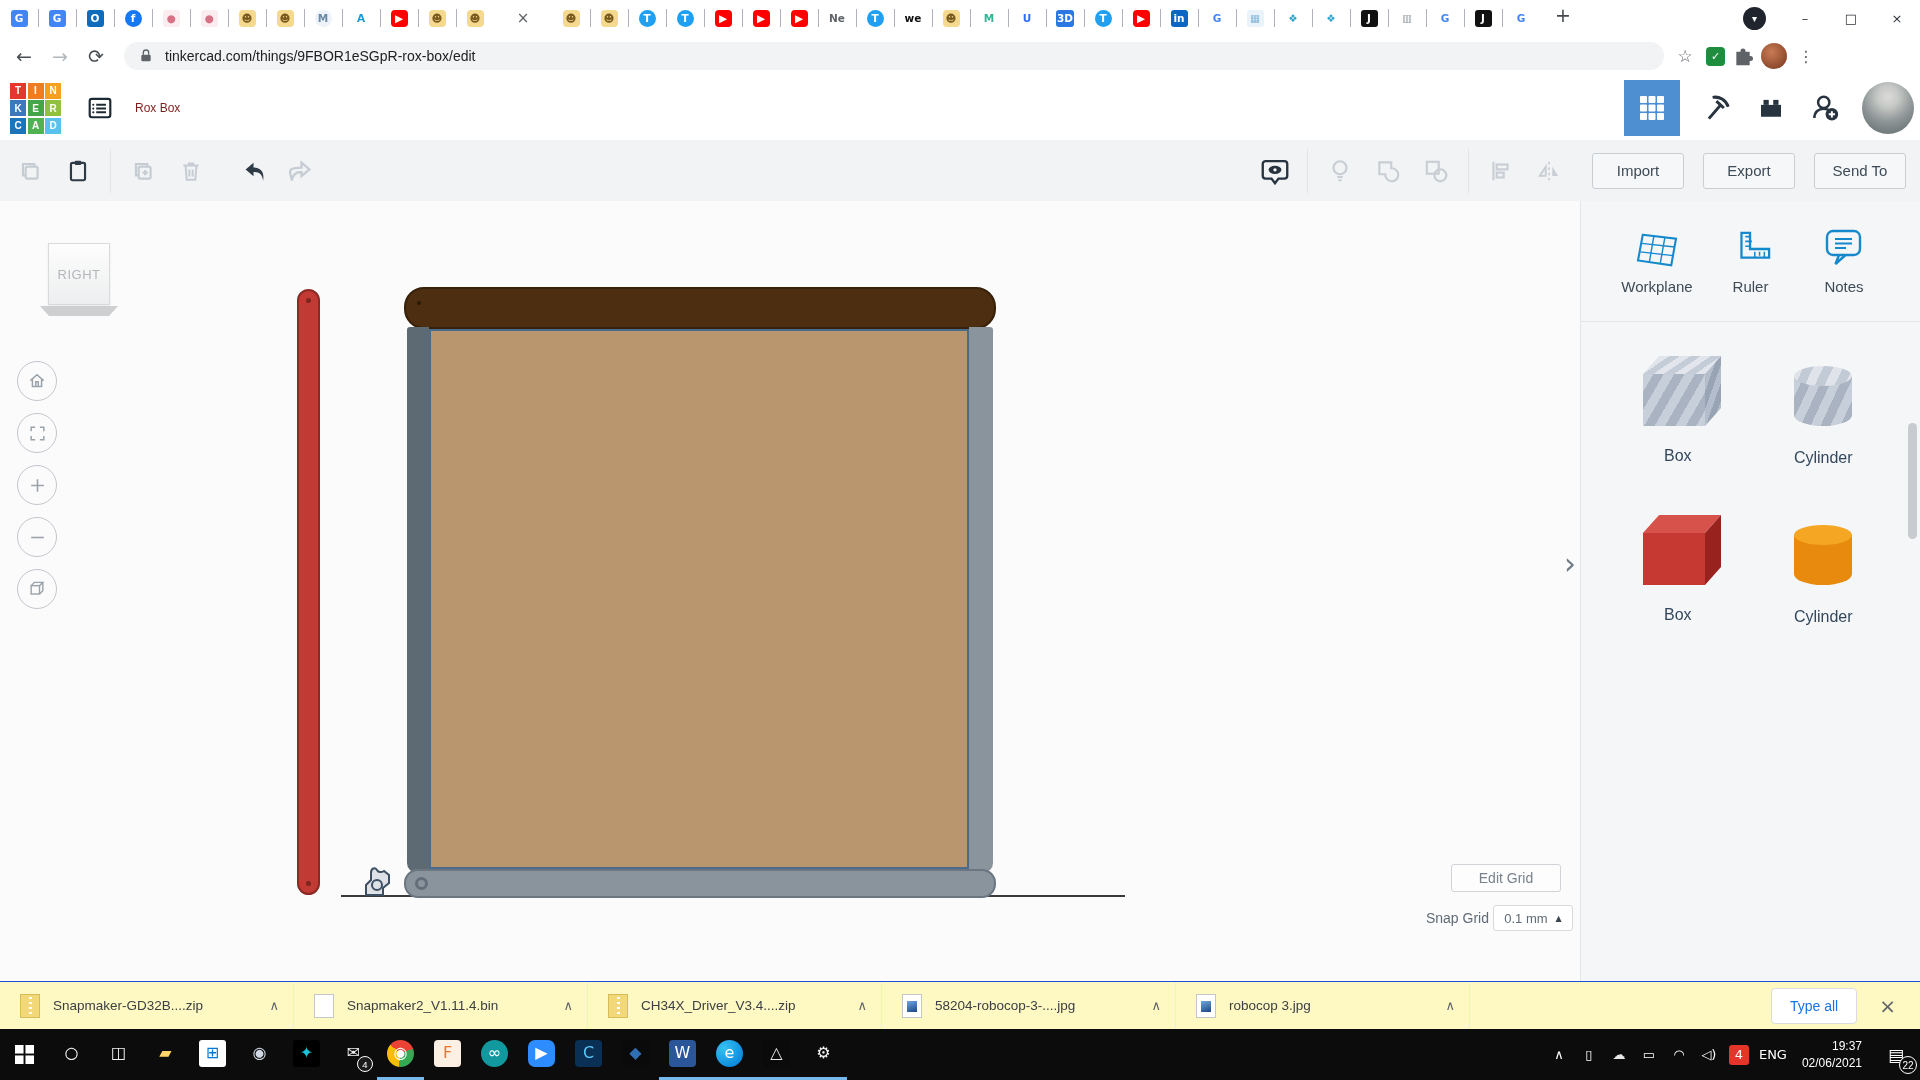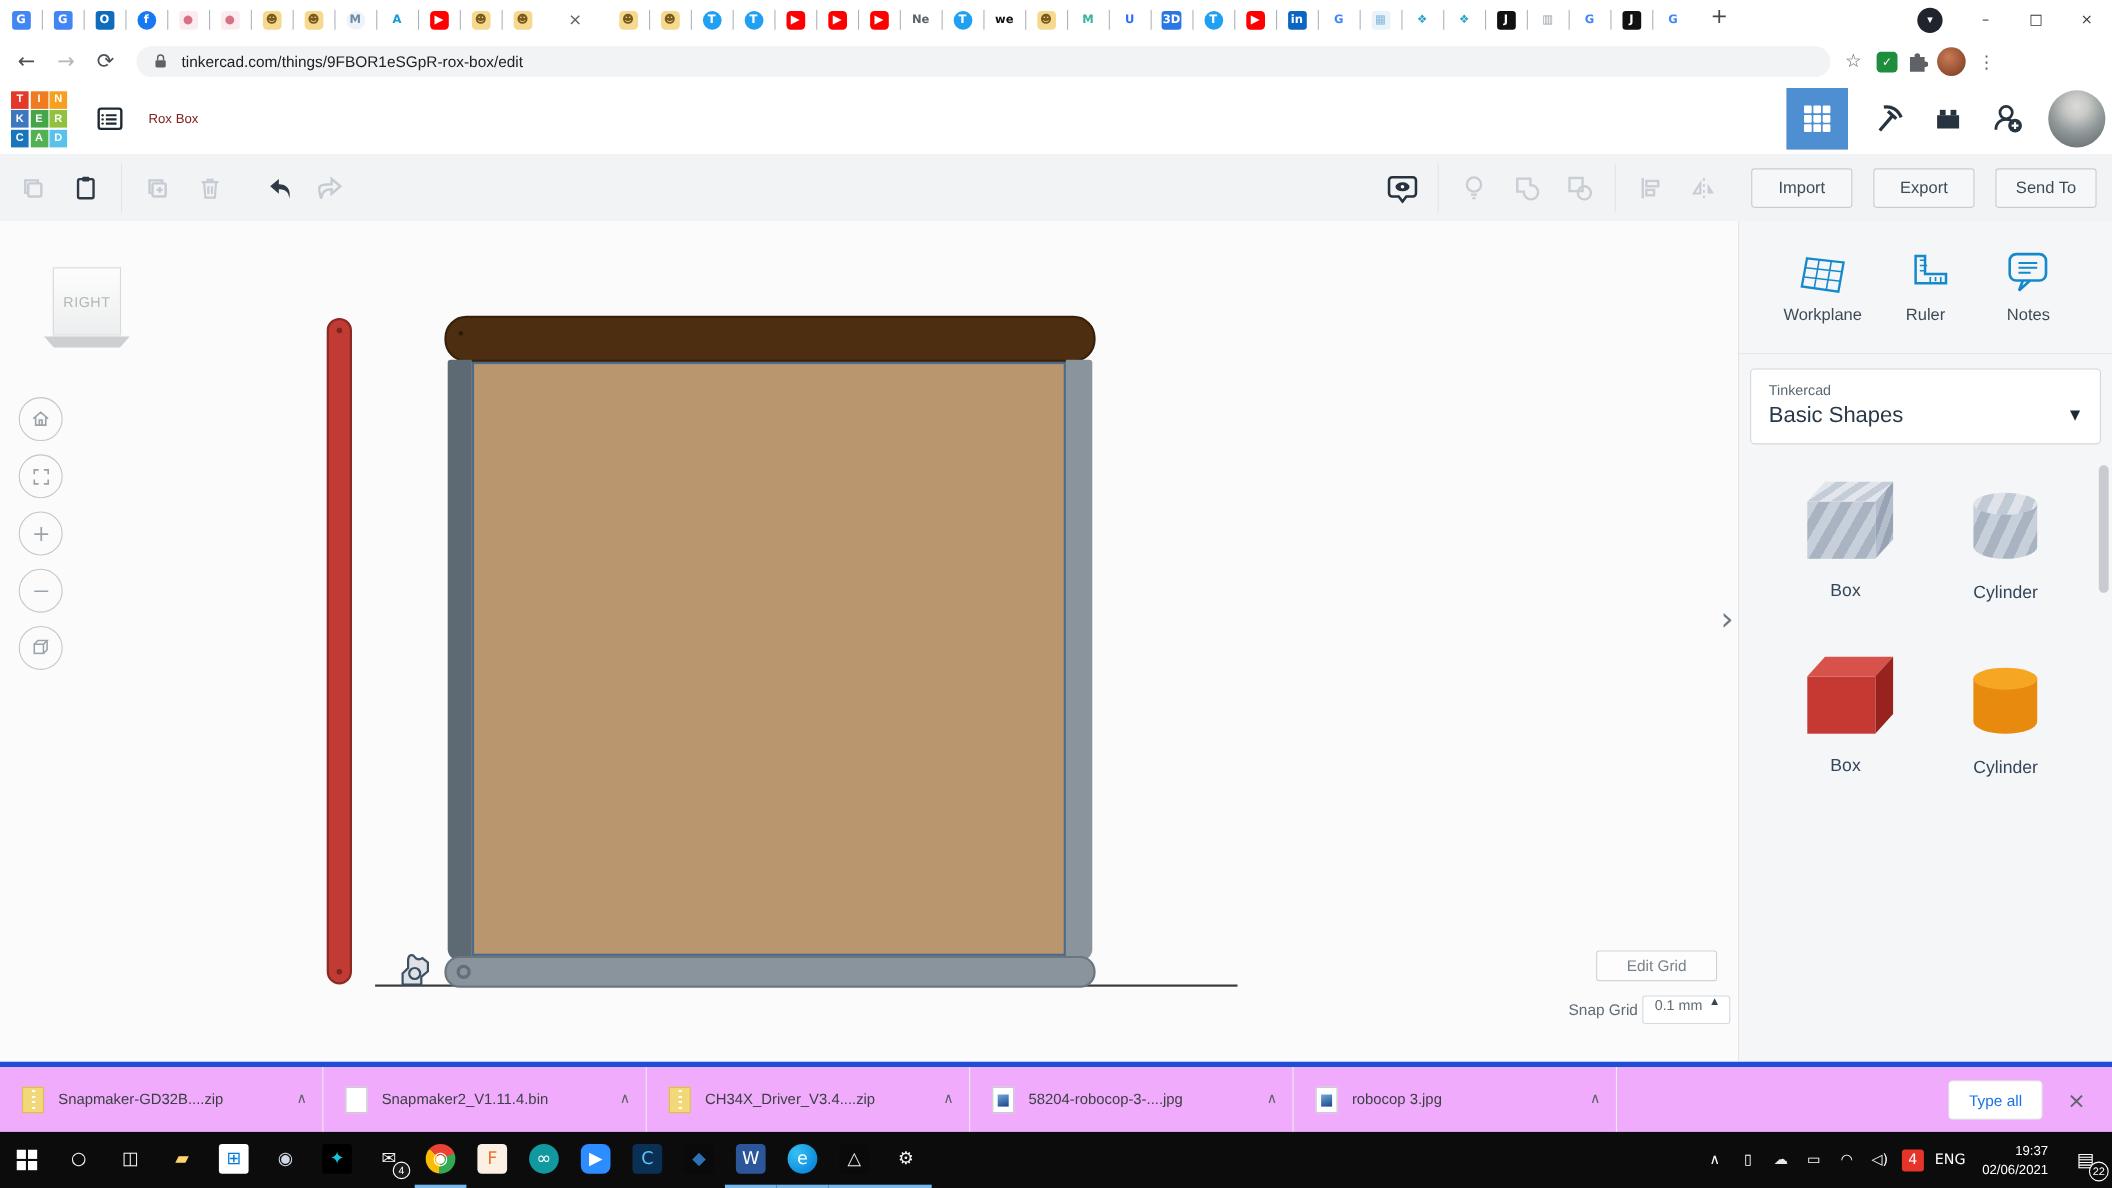--- a/index.html
+++ b/index.html
@@ -70,21 +70,21 @@
 .rrail{position:absolute;left:969px;top:126px;width:24px;height:546px;background:#8A949D;border-radius:0 3px 10px 0}
 .fpanel{position:absolute;left:429px;top:128px;width:540px;height:540px;background:#B9966E;border:2px solid #4A6B8C}
 .brail{position:absolute;left:404px;top:668px;width:592px;height:29px;border-radius:14px;background:#8A949D;border:2px solid #6B7681}
 .bcap{position:absolute;left:415px;top:676px;width:13px;height:13px;border-radius:50%;border:3px solid #626E79;background:#8A949D}
 .scrib{position:absolute;left:360px;top:640px}
 
 
 .editgrid{position:absolute;right:19px;top:663px;width:110px;height:28px;border:1px solid #CFD3D7;border-radius:3px;background:#FDFDFD;color:#79828B;font-size:14px;display:flex;align-items:center;justify-content:center}
 .snaprow{position:absolute;right:7px;top:704px;display:flex;align-items:center;gap:4px}
 .snaplabel{font-size:14px;color:#5F6B76}
-.snapdd{width:80px;height:26px;background:#fff;border:1px solid #D6DADD;border-radius:3px;display:flex;justify-content:center;gap:8px;font-size:13px;color:#5F6B76}
+.snapdd{width:80px;height:26px;background:#fff;border:1px solid #D6DADD;border-radius:3px;display:flex;align-items:center;justify-content:center;gap:8px;font-size:13px;color:#5F6B76}
 .snapdd .crt{font-size:8px;color:#39454F}
 .ptoggle{position:absolute;right:4px;top:348px;font-size:30px;color:#707B85;line-height:1}
 
 
 .ptools{display:flex;justify-content:space-between;padding:24px 34px 14px}
 .ptool{width:84px;text-align:center}
 .ptool .icn{height:44px;display:flex;align-items:flex-end;justify-content:center}
 .ptool .lbl{margin-top:9px;font-size:15px;color:#3E4B57}
 .pdivider{height:1px;background:#E4E6E8;margin-top:12px}
 .libbox{margin:13px 10px 0;background:#fff;border:1px solid #D3D7DA;border-radius:4px;padding:11px 16px 13px;position:relative}
@@ -107,21 +107,21 @@
 [data-shape="cube-red"]::after{content:"";position:absolute;right:-16px;top:-9px;width:16px;height:52px;background:#98231E;transform:skewY(-48deg)}
 [data-shape="cylinder-striped"],[data-shape="cylinder-orange"]{width:58px;height:50px;margin:28px 0 12px;border-radius:0 0 29px 29px/0 0 11px 11px}
 [data-shape="cylinder-striped"]{background:repeating-linear-gradient(115deg,#C7CFDA 0 9px,#A9B3C2 9px 18px)}
 [data-shape="cylinder-striped"]::before{content:"";position:absolute;left:0;top:-10px;width:58px;height:20px;border-radius:50%;background:repeating-linear-gradient(115deg,#E0E4EA 0 9px,#C2CAD6 9px 18px)}
 [data-shape="cylinder-orange"]{background:#E78A0E}
 [data-shape="cylinder-orange"]::before{content:"";position:absolute;left:0;top:-10px;width:58px;height:20px;border-radius:50%;background:#F5A623}
 [data-shape="sphere-blue"]{width:66px;height:66px;border-radius:50%;margin:22px 0 8px;background:radial-gradient(circle at 35% 30%,#6ECFF6,#1D9BE0 55%,#0E76BC 92%)}
 [data-shape="scribble"]{width:76px;height:46px;margin:32px 0 16px;background:repeating-linear-gradient(115deg,#C3CBD8 0 9px,#A2ACBD 9px 18px);clip-path:polygon(0 100%,0 38%,11% 6%,23% 32%,36% 9%,50% 36%,62% 7%,75% 33%,88% 5%,100% 30%,100% 100%)}
 
 
-.dlbar{height:64px;background:#f0abfc;border-top:5px solid #1d4ed8;display:flex;align-items:center;flex:none}
+.dlbar{height:48px;background:#fef9c3;border-top:1px solid #1d4ed8;display:flex;align-items:center;flex:none}
 .dlchips{display:flex;height:100%}
 .dlchip{width:294px;display:flex;align-items:center;gap:13px;padding:0 14px 0 20px;border-right:1px solid #ECECEC}
 .dlname{font-size:13.5px;color:#3C4043;white-space:nowrap;overflow:hidden;flex:1}
 .dlchev{font-size:13px;color:#5F6368}
 .ficon{width:20px;height:24px;position:relative;display:inline-block;flex:none}
 [data-ficon="zip"]{background:#F2D878;border:1px solid #D9BC55}
 [data-ficon="zip"]::after{content:"";position:absolute;left:50%;top:2px;bottom:2px;width:3px;margin-left:-1.5px;background:repeating-linear-gradient(#fff 0 2px,transparent 2px 5px)}
 [data-ficon="bin"]{background:#fff;border:1px solid #C3C6CA}
 [data-ficon="jpg"]{background:#fff;border:1px solid #C3C6CA}
 [data-ficon="jpg"]::after{content:"";position:absolute;left:4px;top:6px;width:10px;height:11px;background:linear-gradient(160deg,#6FA8DC,#1C4587)}
@@ -587,25 +587,20 @@
                 <rect x="4" y="4" width="33" height="24" rx="6" fill="none" stroke="#1589CC" stroke-width="2.4"></rect>
                 <path d="M16 28l-3.5 9 10-9" fill="none" stroke="#1589CC" stroke-width="2.4"></path>
                 <path d="M12 12h17M12 16.5h17M12 21h11" stroke="#1589CC" stroke-width="1.8"></path>
               </svg>
           </span>
           <div class="lbl">Notes</div>
         </div>
       </div>
       <div class="pdivider"></div>
 
-      <div class="libbox">
-        <div class="libbrand">Tinkercad</div>
-        <div class="libname">Basic Shapes</div>
-        <span class="libcaret g">▼</span>
-      </div>
 
       <div class="shapegrid">
 
           <div class="shapecell">
             <span class="shape" data-shape="cube-striped"></span>
             <div class="shapelabel">Box</div>
           </div>
 
           <div class="shapecell">
             <span class="shape" data-shape="cylinder-striped"></span>

